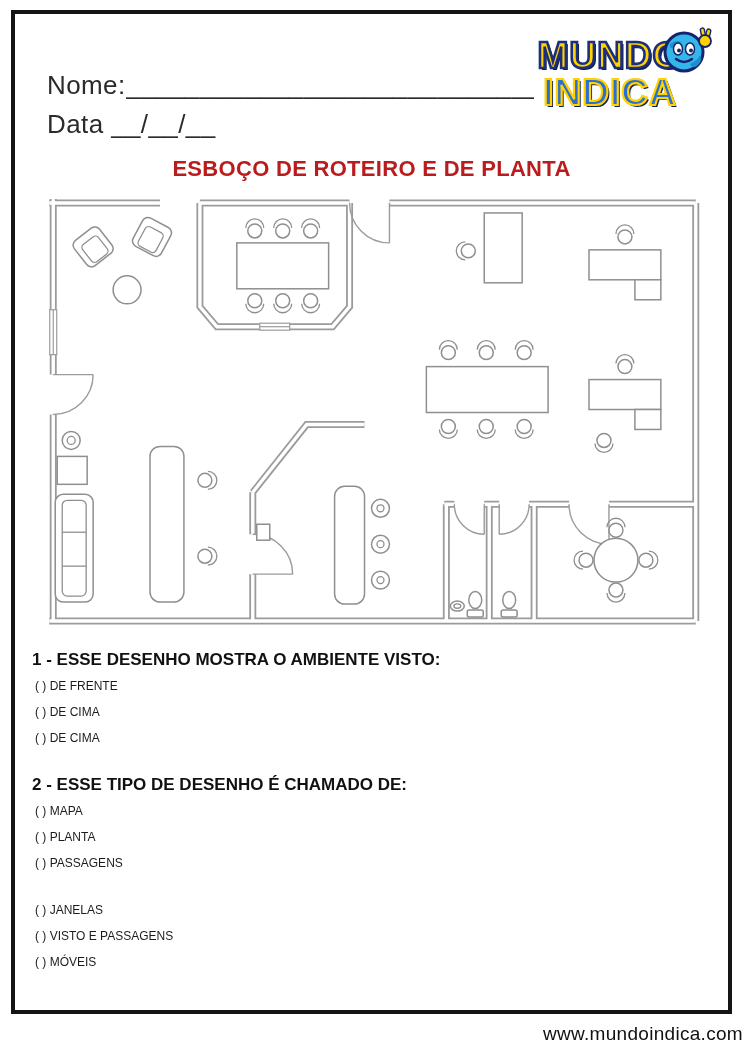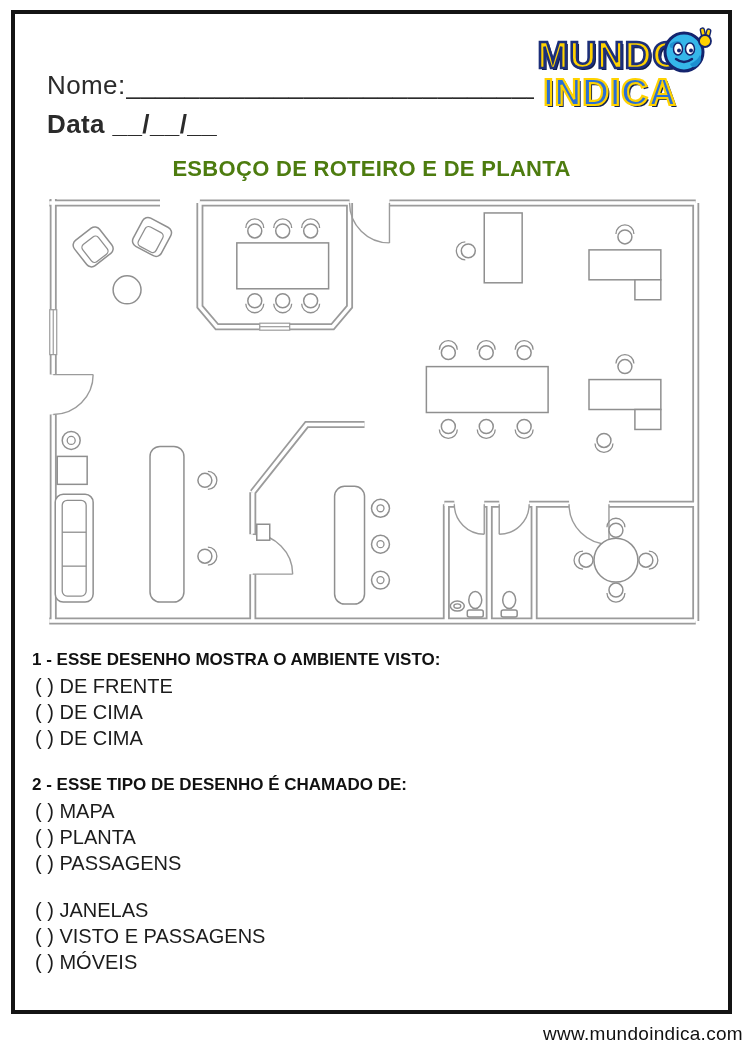--- a/index.html
+++ b/index.html
@@ -7,24 +7,24 @@
     width:743px;height:1050px;position:relative;background:#ffffff;
     font-family:"Liberation Sans", sans-serif;color:#1c1c1c;overflow:hidden;
   }
   .frame{
     position:absolute;left:11px;right:11px;top:10px;bottom:36px;
     border:4px solid #141414;background:#fff;
   }
   .header{padding:20px 0 0 32px;}
   .name-row{display:flex;align-items:flex-end;font-size:26px;color:#2b2b2b;letter-spacing:.4px;margin-top:36px;}
   .name-line{display:inline-block;max-width:408px;overflow:hidden;white-space:nowrap;font-size:26px;}
-  .date-row{margin-top:8px;font-size:26px;color:#2b2b2b;letter-spacing:.4px;font-weight:bold;}
+  .date-row{margin-top:8px;font-size:26px;color:#2b2b2b;letter-spacing:.4px;}
   .worksheet-title{
     margin-top:16px;text-align:center;font-size:22px;font-weight:bold;
-    color:#4d7c0f;letter-spacing:.3px;
+    color:#b91c1c;letter-spacing:.3px;
   }
   .plan-wrap{margin:13px 24px 0 30px;height:434px;}
   .plan-wrap svg{width:100%;height:100%;display:block;}
 
   
   .logo{position:absolute;top:24px;right:30px;width:176px;text-align:center;line-height:.95;}
   .logo-line1{
     display:inline-block;font-weight:900;font-size:37px;color:#ffd200;
     -webkit-text-stroke:2.6px #1c2f7a;letter-spacing:1px;
     text-shadow:2px 2px 0 #101b4a;
@@ -33,21 +33,21 @@
     display:block;font-weight:900;font-size:37px;color:#2a6fd4;
     -webkit-text-stroke:2.2px #ffd200;letter-spacing:1px;
     text-shadow:2px 2px 0 #10214f;margin-top:2px;
   }
   .logo-globe{position:absolute;right:-14px;top:-12px;width:52px;height:52px;}
 
   
   .questions{margin:18px 0 0 17px;}
   .q-group{margin-bottom:21px;}
   .q-prompt{font-size:17px;font-weight:bold;color:#111;line-height:26px;}
-  .q-option{font-size:20px;line-height:26px;color:#1c1c1c;padding-left:3px;}
+  .q-option{font-size:12px;line-height:26px;color:#1c1c1c;padding-left:3px;}
 
   .footer{
     position:absolute;left:18px;right:0;bottom:5px;text-align:right;
     font-size:19px;color:#111;letter-spacing:.3px;
   }
 
   
   .wall-o{fill:none;stroke:#9b9b9b;stroke-width:7;}
   .wall-i{fill:none;stroke:#ffffff;stroke-width:3.4;}
   .thin{fill:none;stroke:#9b9b9b;stroke-width:1.4;}

